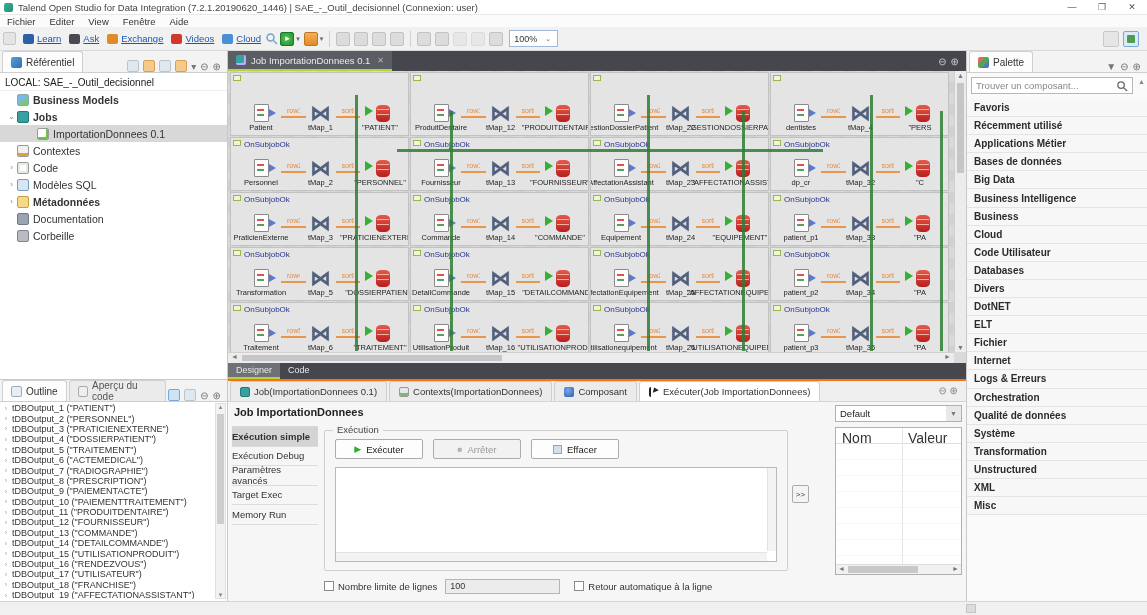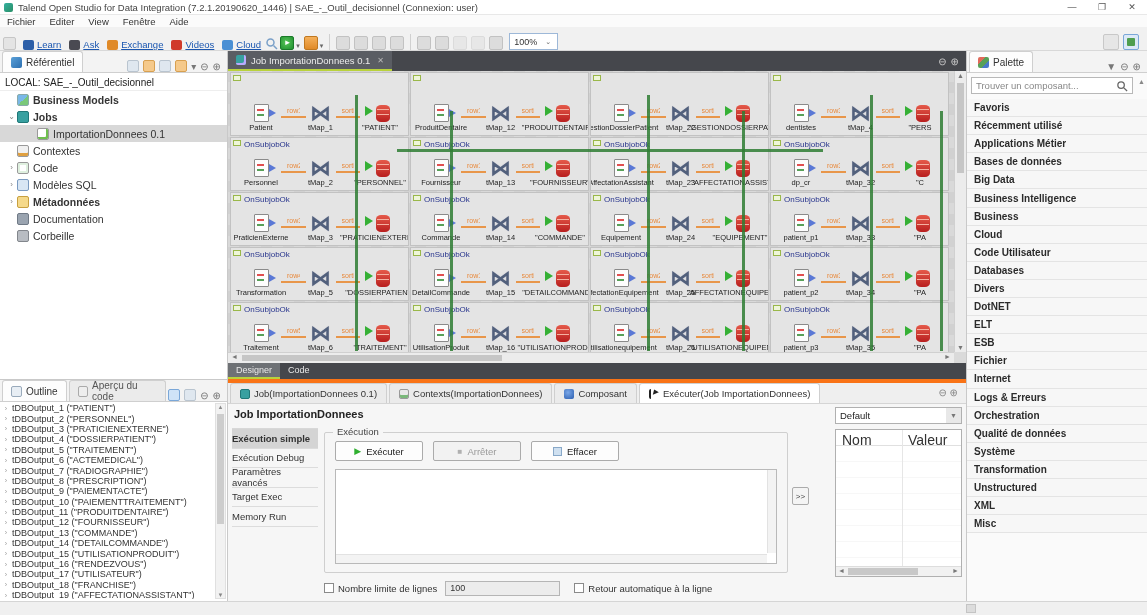--- a/index.html
+++ b/index.html
@@ -11,21 +11,21 @@
   .titlebar { position:absolute; left:0; top:0; width:1147px; height:15px; background:#ffffff; display:flex; align-items:center; font-size:9.5px; color:#444; border-bottom:1px solid #e8e8e8;}
   .app-ic { width:9px; height:9px; margin:0 5px 0 4px; background:linear-gradient(135deg,#35b0a0,#2a8f66); border-radius:2px; }
   .wctl { margin-left:auto; display:flex; }
   .wctl span { width:30px; text-align:center; font-size:9px; color:#555; cursor:default; }
 
   
   .menubar { position:absolute; left:0; top:15px; width:1147px; height:12px; background:#fbfbfb; display:flex; align-items:center; font-size:9.5px; color:#333; }
   .menubar span { padding:0 7px; }
 
   
-  .toolbar { position:absolute; left:0; top:27px; width:1147px; height:24px; background:#f1f1f1; border-bottom:1px solid #d8d8d8; display:flex; align-items:flex-end; font-size:9.5px; }
+  .toolbar { position:absolute; left:0; top:27px; width:1147px; height:24px; background:#f1f1f1; border-bottom:1px solid #d8d8d8; display:flex; align-items:center; font-size:9.5px; }
   .tb-sq { width:13px; height:13px; margin:0 3px; background:#e4e4e4; border:1px solid #c6c6c6; border-radius:2px; }
   .tb-link { display:flex; align-items:center; margin:0 4px; color:#1a56b0; text-decoration:underline; }
   .tb-link i { display:inline-block; width:11px; height:10px; margin-right:3px; border-radius:2px; }
   [data-icon="learn"]  { background:#2c5fa8; }
   [data-icon="ask"]    { background:#4a4a52; }
   [data-icon="exchange"]{ background:#e08a28; }
   [data-icon="videos"] { background:#d03a2a; }
   [data-icon="cloud"]  { background:#4a8fd4; border-radius:5px; }
   .tb-sep { width:1px; height:16px; background:#d0d0d0; margin:0 4px; }
   .tb-ic { width:14px; height:14px; margin:0 2px; border-radius:2px; background:#dcdcdc; border:1px solid #c2c2c2; position:relative; }
@@ -117,21 +117,21 @@
   .vscroll .up,.vscroll .dn { position:absolute; left:0; right:0; text-align:center; font-size:7px; color:#777; }
   .vscroll .up{top:1px} .vscroll .dn{bottom:1px}
   .hscroll { position:absolute; left:0; top:301px; width:726px; height:11px; background:#ececec; border-top:1px solid #d0d0d0; }
   .hscroll .thumb { position:absolute; top:2px; bottom:2px; left:14px; width:260px; background:#c6c6c6; }
   .hscroll .lt,.hscroll .rt { position:absolute; top:0; font-size:7px; color:#777; }
   .hscroll .lt{left:3px} .hscroll .rt{right:3px}
   .designbar { position:absolute; left:0; top:312px; right:0; height:16px; background:#45474c; display:flex; align-items:stretch; font-size:9px; }
   .dtab { display:flex; align-items:center; padding:0 8px; color:#e8e8e8; }
 
   
-  .runview { position:absolute; left:228px; top:379px; width:738px; height:222px; background:#f6f6f6; border-top:4px solid #f97316; }
+  .runview { position:absolute; left:228px; top:379px; width:738px; height:222px; background:#f6f6f6; border-top:2px solid #f97316; }
   .rtabbar { position:absolute; left:0; top:0; right:0; height:21px; background:#efefef; border-bottom:1px solid #d5d5d5; display:flex; align-items:flex-end; font-size:9.5px; }
   .rtab { display:flex; align-items:center; height:20px; padding:0 9px; border:1px solid #cfcfcf; border-bottom:none; border-radius:3px 3px 0 0; margin-left:2px; color:#333; white-space:nowrap; }
   .rtab i { width:10px; height:10px; margin-right:4px; border-radius:2px; display:inline-block; }
   [data-icon="tab-job"]  { background:#38a0a0; border:1px solid #207878; }
   [data-icon="tab-ctx"]  { background:#e8e8e8; border:1px solid #999; box-shadow:inset 0 -3px 0 #79b879; }
   [data-icon="tab-comp"] { background:radial-gradient(circle at 40% 35%,#7aa7e8,#2c5fb0); border-radius:50%; }
   [data-icon="tab-run"]  { background:#fff; border-left:2px solid #222; position:relative; }
   [data-icon="tab-run"]::after { content:"▶"; position:absolute; left:2px; top:-1px; font-size:7px; color:#222; }
   .rticons { margin-left:auto; color:#888; font-size:10px; padding-right:6px; }
   .run-title { position:absolute; left:6px; top:25px; font-size:11px; font-weight:bold; color:#222; }
@@ -1182,21 +1182,20 @@
         <div class="prow">Code Utilisateur</div>
 
         <div class="prow">Databases</div>
 
         <div class="prow">Divers</div>
 
         <div class="prow">DotNET</div>
 
         <div class="prow">ELT</div>
 
-        <div class="prow">ESB</div>
 
         <div class="prow">Fichier</div>
 
         <div class="prow">Internet</div>
 
         <div class="prow">Logs &amp; Erreurs</div>
 
         <div class="prow">Orchestration</div>
 
         <div class="prow">Qualité de données</div>

